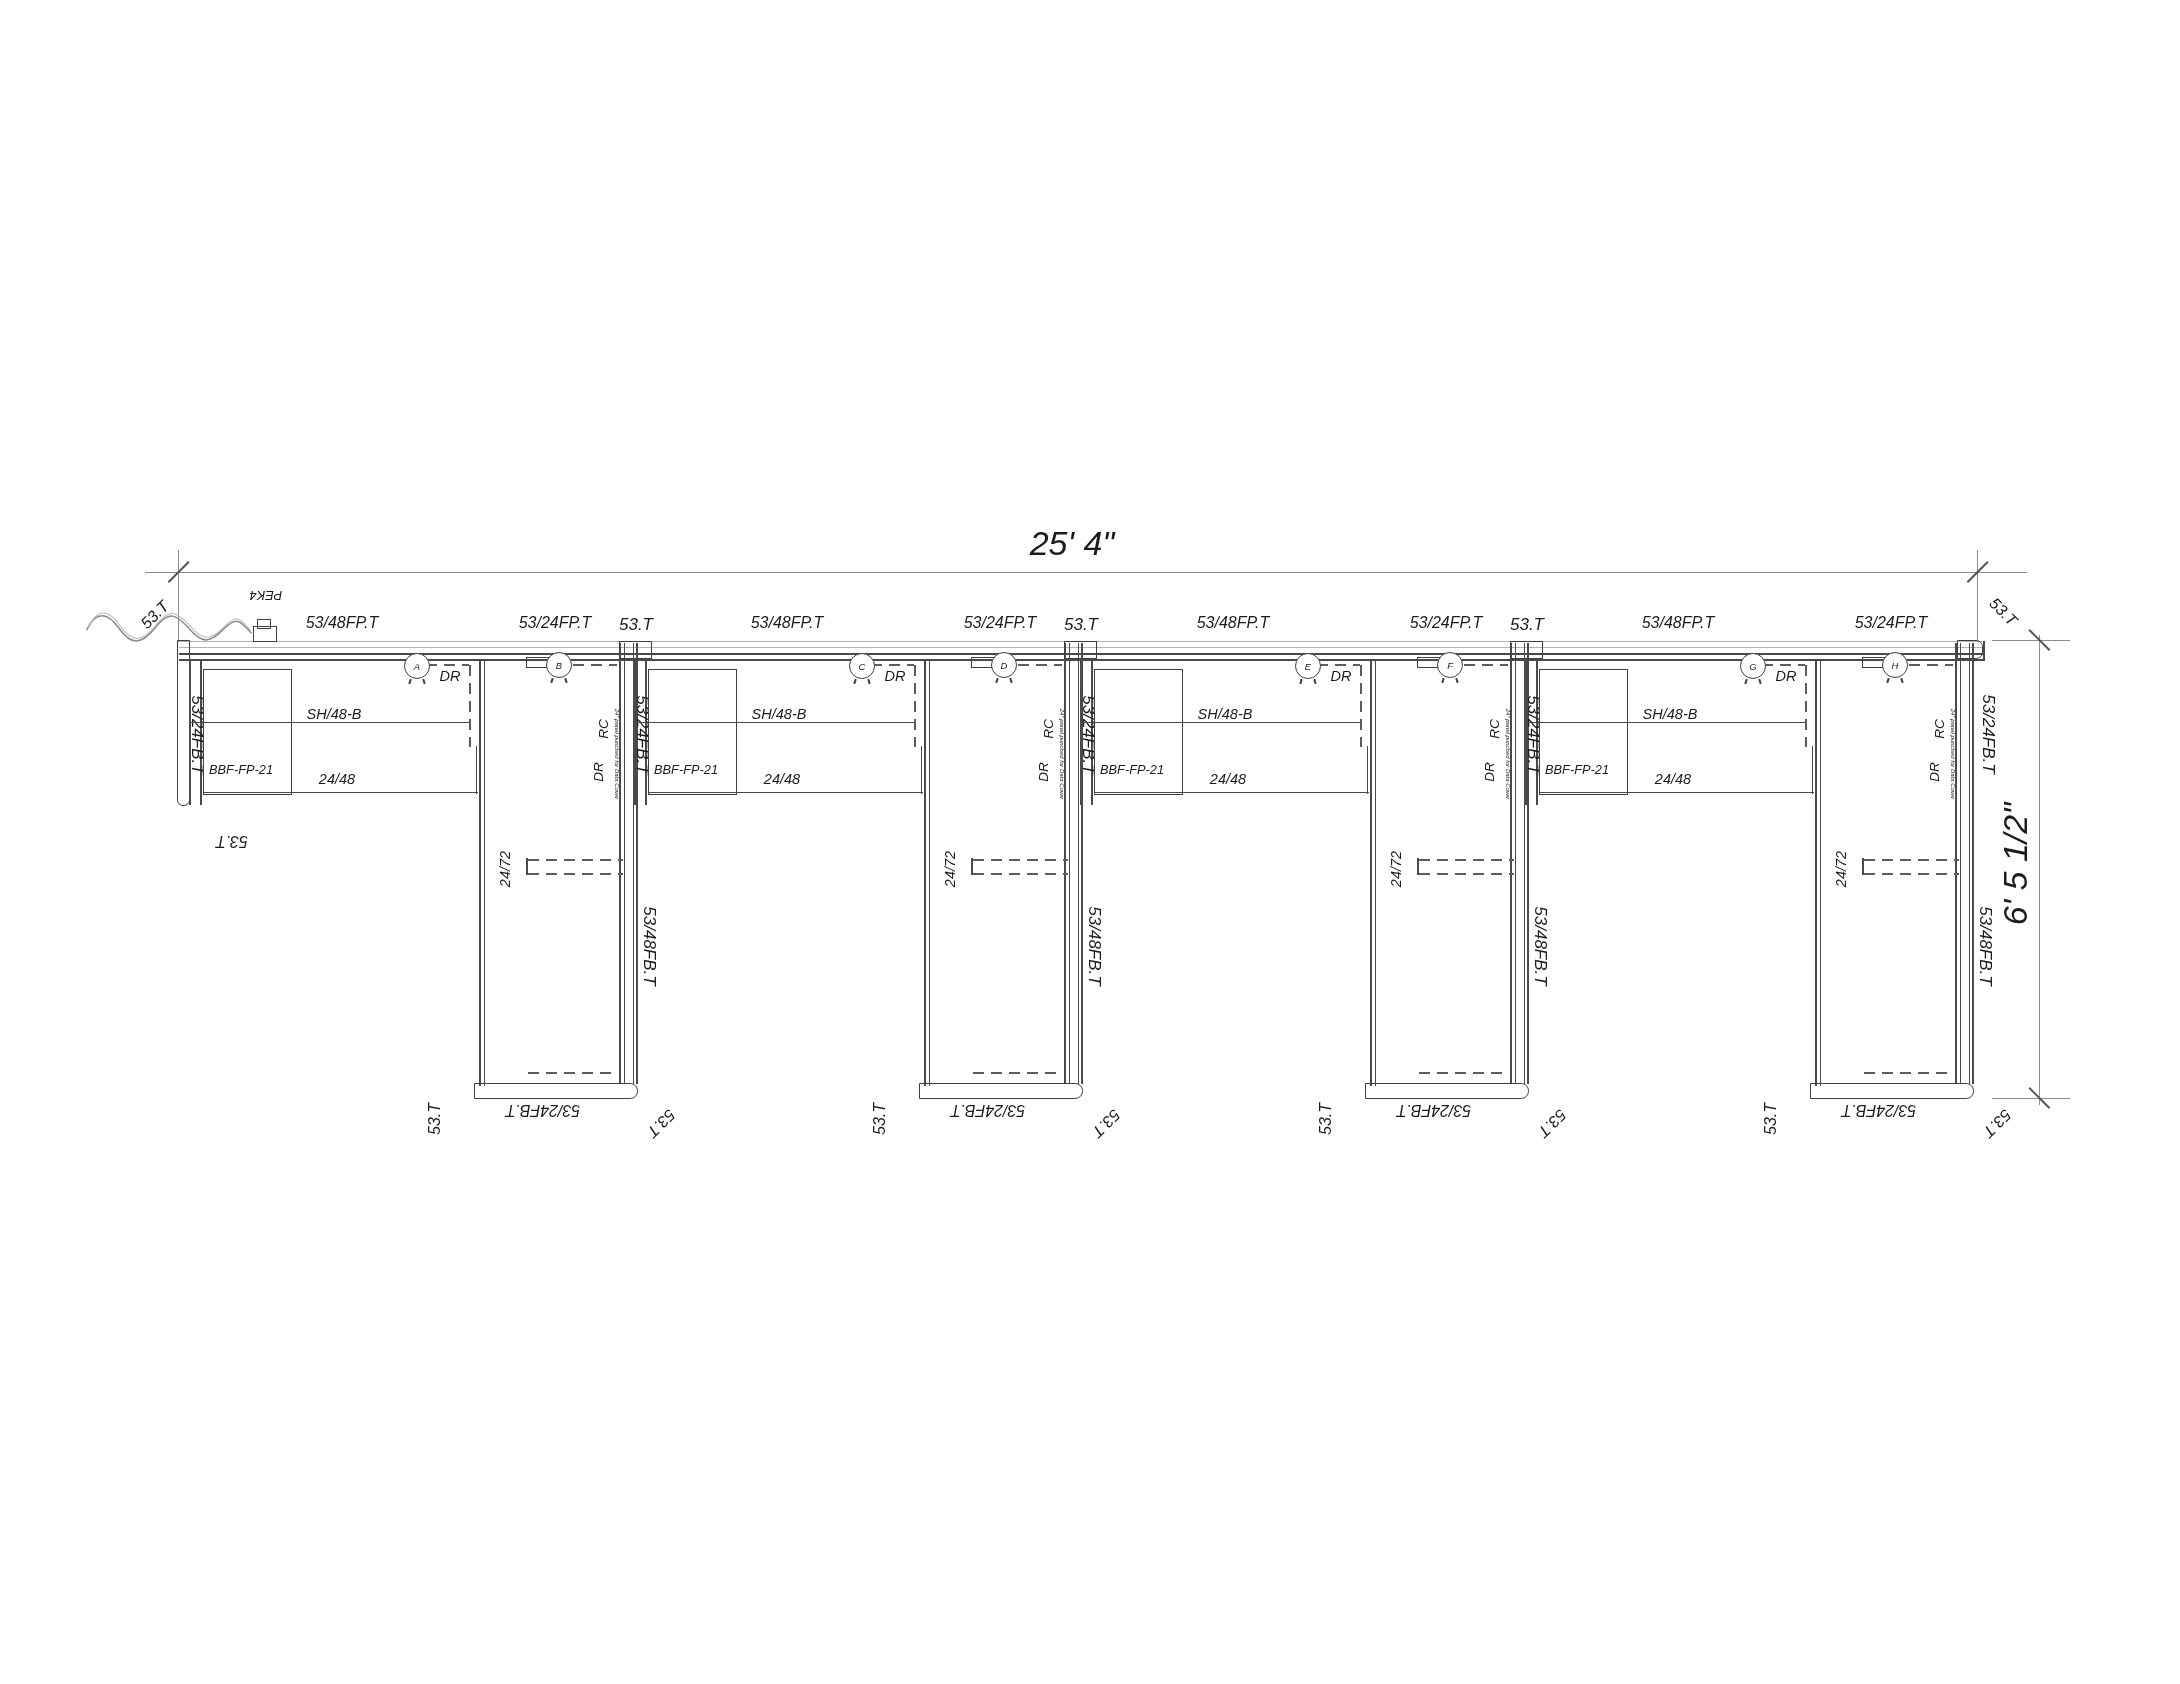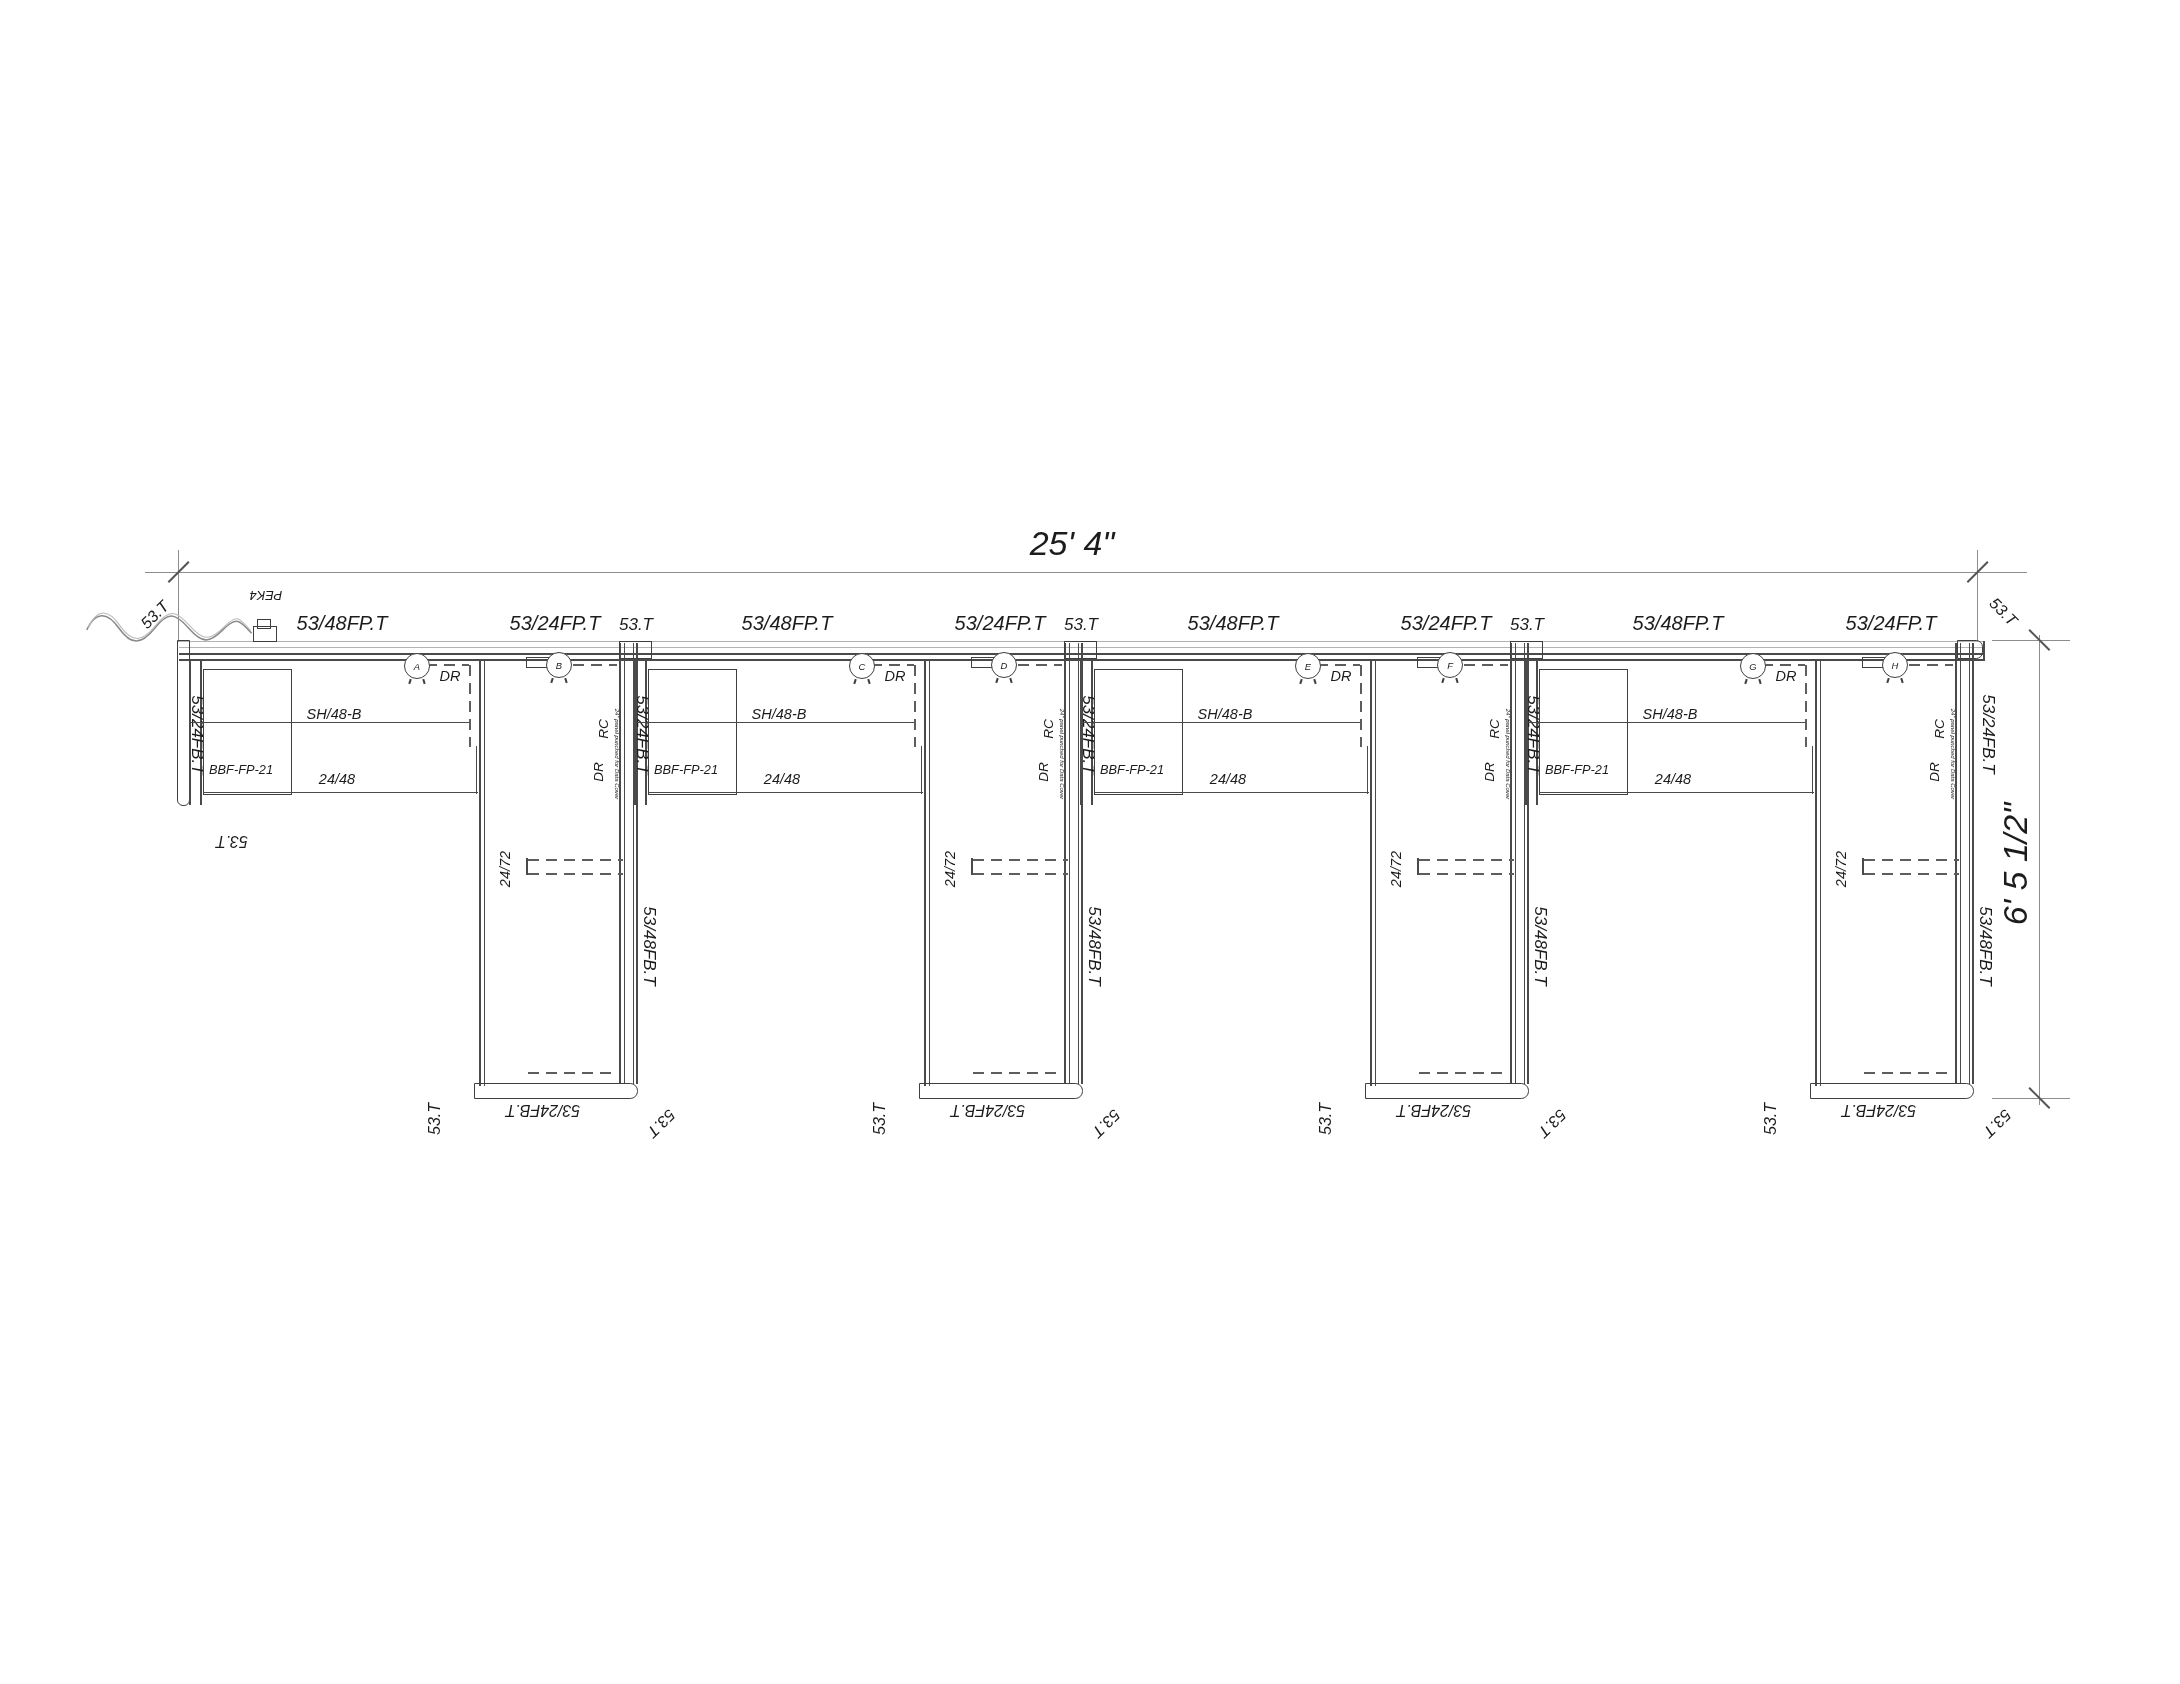--- a/index.html
+++ b/index.html
@@ -22,21 +22,21 @@
   .dash-h{position:absolute;height:1.7px;background:repeating-linear-gradient(90deg,#5d5d5d 0 11px,transparent 11px 18px)}
   .dash-v{position:absolute;width:1.7px;background:repeating-linear-gradient(180deg,#5d5d5d 0 11px,transparent 11px 18px)}
   .circ{position:absolute;width:24px;height:24px;border:1.4px solid #3f3f3f;border-radius:50%;
         background:#fff;display:flex;align-items:center;justify-content:center;
         font-size:9.4px;font-style:italic;color:#222}
   .circ::before{content:"";position:absolute;bottom:-6px;left:4.3px;width:1.7px;height:5.1px;background:#3f3f3f;transform:rotate(18deg)}
   .circ::after {content:"";position:absolute;bottom:-6px;right:4.3px;width:1.7px;height:5.1px;background:#3f3f3f;transform:rotate(-18deg)}
   .tick{position:absolute;width:29px;height:1.7px;background:#555}
   .tick.m45{transform:rotate(-45deg)}
   .tick.p45{transform:rotate(45deg)}
-  .f40{font-size:34px}.f22{font-size:20px}.f20{font-size:17px}.f19{font-size:16px}
+  .f40{font-size:34px}.f22{font-size:16px}.f20{font-size:17px}.f19{font-size:16px}
   .f17{font-size:14.5px}.f16{font-size:13.6px}.f15{font-size:12.8px}.f7{font-size:6px}
 </style>
 </head>
 <body>
 
 <div id="canvas">
 
   <div class="dim" style="left:145px;top:572px;width:1882px;height:1.2px"></div>
   <div class="dim" style="left:178px;top:550px;width:1.2px;height:92px"></div>
   <div class="dim" style="left:1977px;top:550px;width:1.2px;height:92px"></div>

